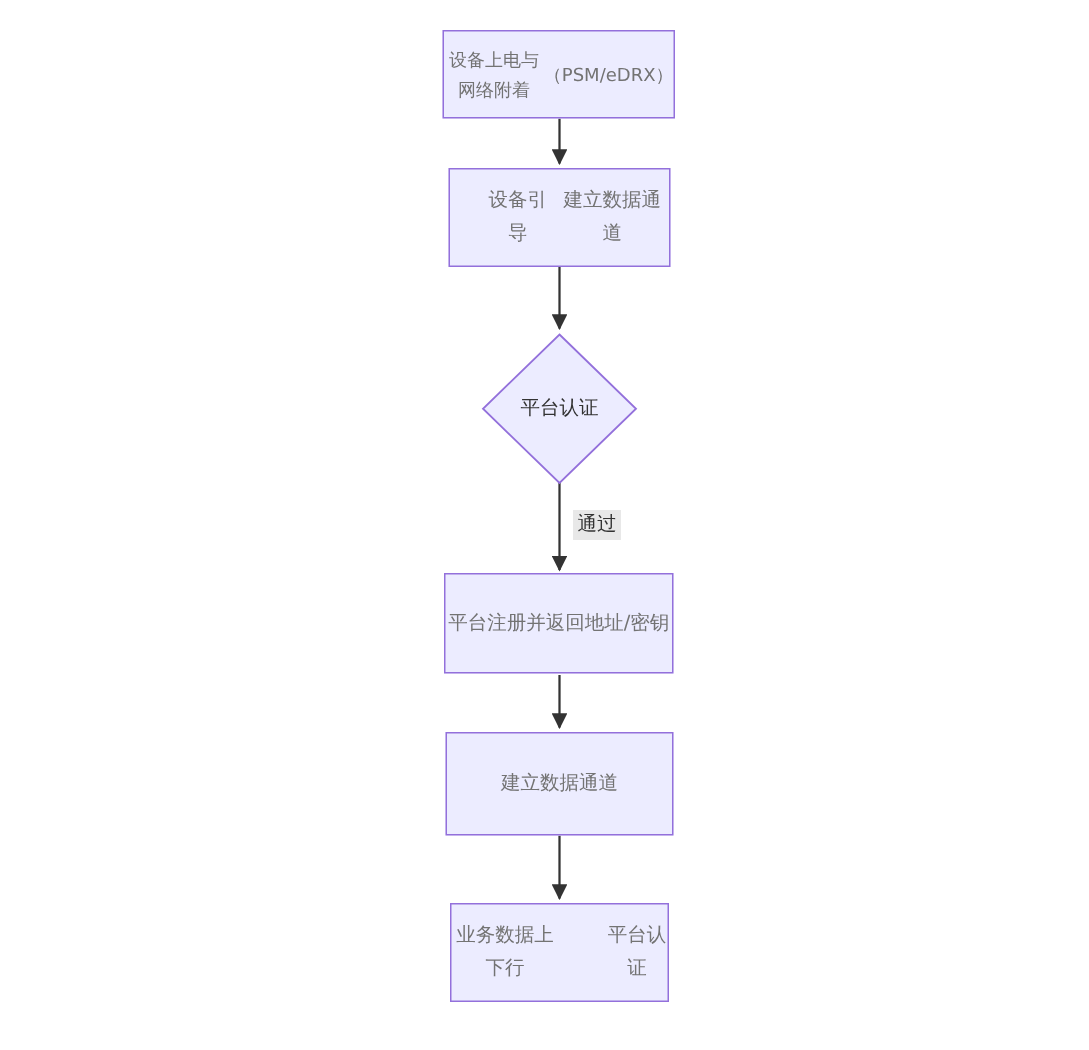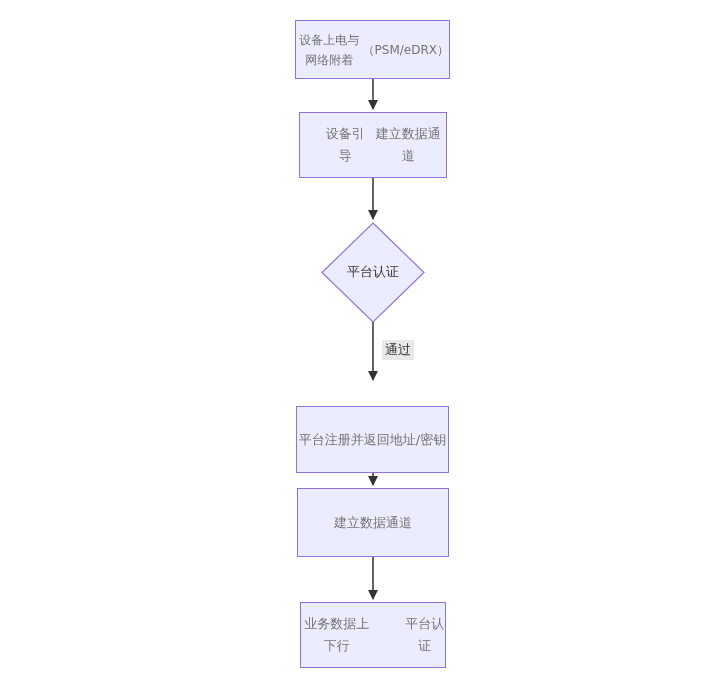--- a/index.html
+++ b/index.html
@@ -105,21 +105,21 @@
     <span>设备引导</span>
     <span>建立数据通道</span>
   </div>
 
   <div class="diamond-text">
     <span>平台认证</span>
   </div>
 
   <div class="edge-label">通过</div>
 
-  <div class="node" style="left:296px; top:406px; width:153px; height:67px;">
+  <div class="node" style="left:296px; top:382px; width:153px; height:67px;">
     <span>平台注册</span>
     <span>并返回地址/密钥</span>
   </div>
 
   <div class="node" style="left:297px; top:488px; width:152px; height:69px;">
     <span>建立数据通道</span>
   </div>
 
   <div class="node" style="left:300px; top:602px; width:146px; height:66px;gap:32px;">
     <span>业务数据上下行</span>

